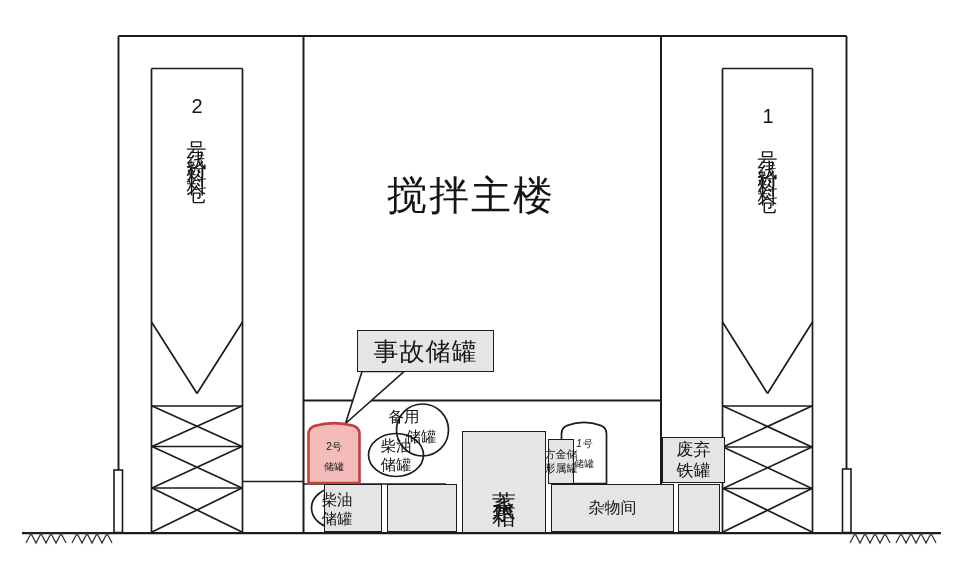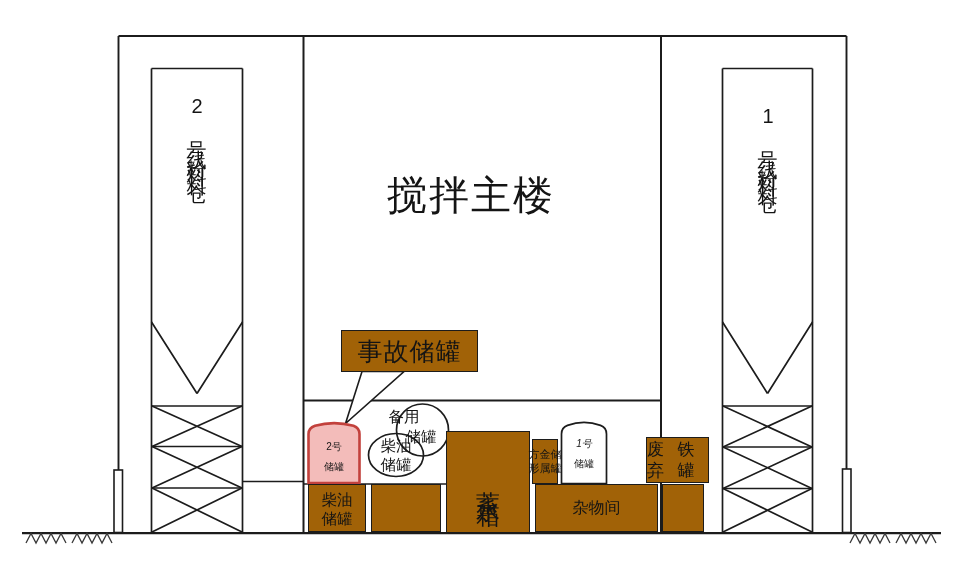--- a/index.html
+++ b/index.html
@@ -2,37 +2,37 @@
 <html><head>
 <meta charset="utf-8">
 <style>
   html,body{margin:0;padding:0;background:#ffffff;}
   .stage{
     position:relative;width:966px;height:563px;background:#ffffff;overflow:hidden;
     font-family:"Liberation Sans","DejaVu Sans",sans-serif;color:#141414;
   }
   .stage svg{position:absolute;left:0;top:0;}
   .box{
-    position:absolute;box-sizing:border-box;background:#a16207;
-    border:1.7px solid #1c1c1c;display:flex;align-items:center;justify-content:center;
+    position:absolute;box-sizing:border-box;background:#e5e5e5;
+    border:1.7px solid #1c1c1c;display:flex;align-items:center;justify-content:center;margin-left:16px;
   }
   .lbl{
     position:absolute;transform:translate(-50%,-50%);white-space:nowrap;
     color:#141414;line-height:1;text-align:center;
   }
   .vtext{
     writing-mode:vertical-rl;text-orientation:upright;line-height:1;
   }
   .silo-label{
     position:absolute;transform:translateX(-50%);font-size:20px;letter-spacing:8.5px;color:#141414;
   }
   .callout-box{left:341px;top:330px;width:137px;height:42px;border-width:1.8px;font-size:25px;letter-spacing:1px;z-index:4;}
   .water-box{left:446px;top:431px;width:84px;height:102px;font-size:24px;letter-spacing:7px;z-index:3;}
   .sq-box{left:532px;top:439px;width:26px;height:45px;border-width:1.4px;font-size:11px;line-height:13.5px;z-index:3;flex-direction:row;}
-  .scrap-box{left:646px;top:437px;width:63px;height:46px;font-size:17px;line-height:21.5px;z-index:3;flex-direction:row;}
+  .scrap-box{left:646px;top:437px;width:63px;height:46px;font-size:17px;line-height:21.5px;z-index:3;flex-direction:column;}
   .sundry-box{left:535px;top:484px;width:123px;height:48px;font-size:16px;z-index:2;}
   .maint-box{left:248.5px;top:487px;width:54.5px;height:45px;font-size:15px;z-index:2;border-width:1.5px;}
   .diesel-box{left:307.5px;top:484px;width:58px;height:48px;z-index:2;}
   .empty-a{left:371px;top:484px;width:70px;height:48px;z-index:2;}
   .empty-b{left:661.5px;top:484px;width:42.5px;height:48px;z-index:2;}
   .t15{font-size:10px;}
   .t16{font-size:15.5px;}
   .title{font-size:40px;letter-spacing:2px;font-family:Liberation Serif, serif;}
   .z5{z-index:5;}
 </style>

